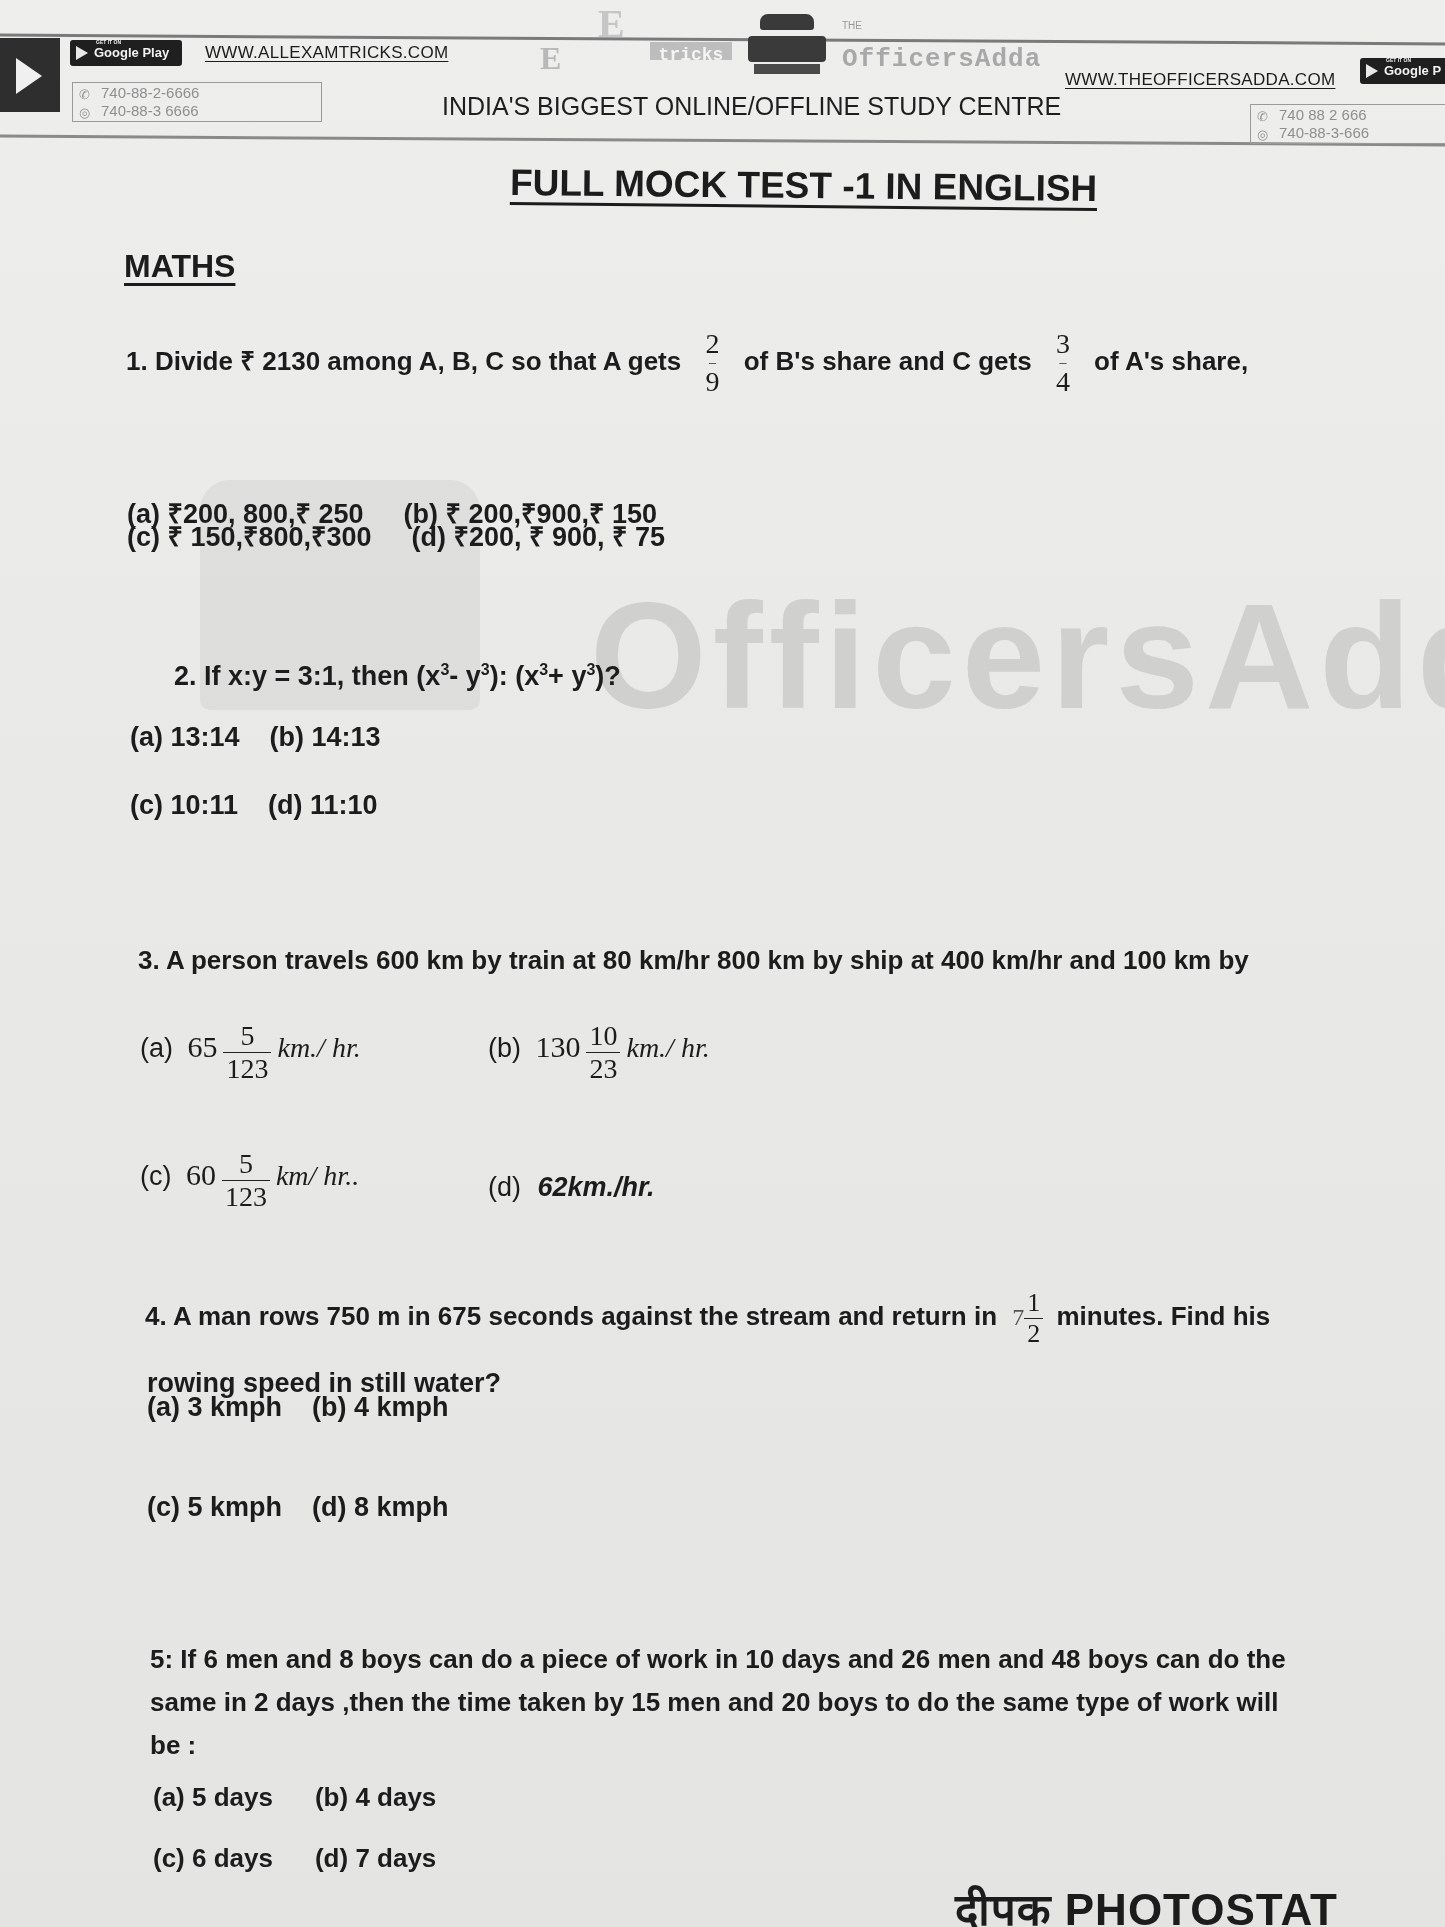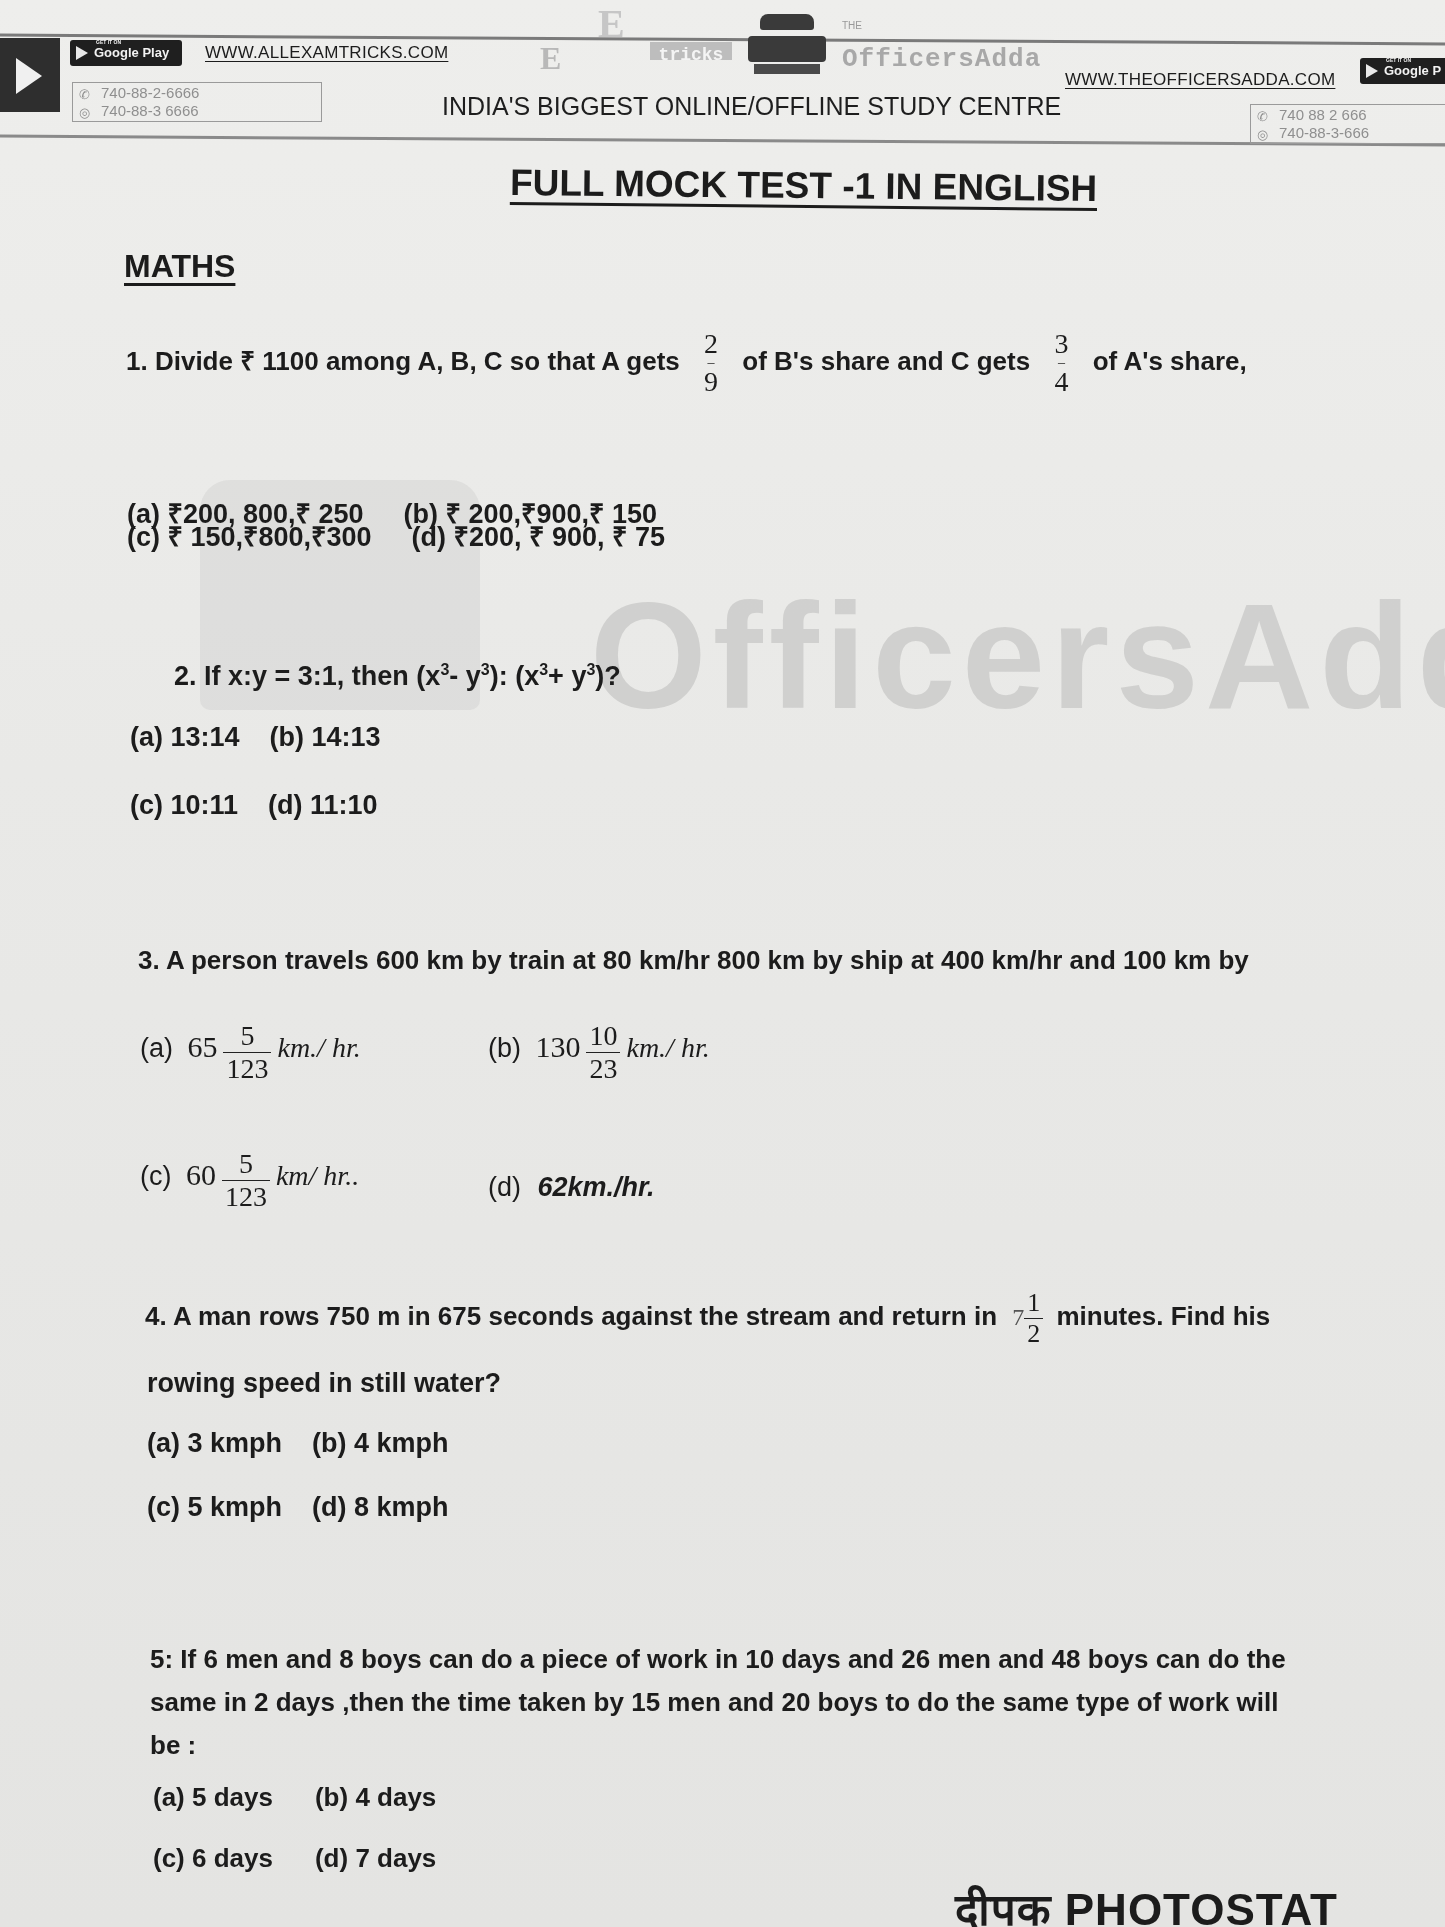--- a/index.html
+++ b/index.html
@@ -98,21 +98,21 @@
 </div>
 
 <div class="abs watermark" style="left:590px;top:570px;font-size:150px;letter-spacing:6px;">OfficersAdda</div>
 <div class="abs" style="left:200px;top:480px;width:280px;height:230px;background:rgba(150,150,150,0.13);border-radius:30px 30px 10px 10px;"></div>
 
 <div class="abs title">FULL MOCK TEST -1 IN ENGLISH</div>
 <div class="abs section">MATHS</div>
 
 <div class="abs q" style="left:126px;top:330px;">
   <span>1.</span>
-  <span>Divide ₹ 1100 among A, B, C so that A gets</span>
+  <span>Divide ₹ 2130 among A, B, C so that A gets</span>
   <span class="frac" style="margin:0 14px;"><span class="n" style="border:none;">2</span><span style="display:block;font-size:14px;line-height:6px;">–</span><span class="d">9</span></span>
   <span>of B's share and C gets</span>
   <span class="frac" style="margin:0 14px;"><span class="n" style="border:none;">3</span><span style="display:block;font-size:14px;line-height:6px;">–</span><span class="d">4</span></span>
   <span>of A's share,</span>
 </div>
 <div class="abs opt" style="left:127px;top:446px;margin-top:48px;">
   <span>(a) ₹200, 800,₹ 250</span><span>(b) ₹ 200,₹900,₹ 150</span>
 </div>
 <div class="abs opt" style="left:127px;top:517px;">
   <span>(c) ₹ 150,₹800,₹300</span><span>(d) ₹200, ₹ 900, ₹ 75</span>
@@ -148,21 +148,21 @@
   <span class="opt" style="font-weight:normal;">(d)</span>
   <span class="opt" style="margin-left:12px;font-style:italic;">62km./hr.</span>
 </div>
 
 <div class="abs q" style="left:145px;top:1290px;">
   <span>4. A man rows 750 m in 675 seconds against the stream and  return in</span>
   <span class="serif" style="font-size:24px;margin-left:8px;color:#555;">7</span><span class="frac small" style="margin-left:0;"><span class="n">1</span><span class="d">2</span></span>
   <span>minutes. Find his</span>
 </div>
 <div class="abs q" style="left:147px;top:1363px;font-weight:bold;font-size:27px;">rowing speed in still water?</div>
-<div class="abs opt" style="left:147px;top:1428px;">
+<div class="abs opt" style="left:147px;top:1392px;">
   <span style="margin-right:30px;">(a) 3 kmph</span><span>(b) 4 kmph</span>
 </div>
 <div class="abs opt" style="left:147px;top:1492px;">
   <span style="margin-right:30px;">(c) 5 kmph</span><span>(d) 8 kmph</span>
 </div>
 
 <div class="abs q" style="left:150px;top:1638px;line-height:43px;">
   <div>5: If 6 men and 8 boys can do a piece of work in 10 days and 26 men and 48 boys can do the</div>
   <div>same in 2 days ,then the time taken by 15 men and 20 boys to do the same type of work will</div>
   <div>be :</div>

